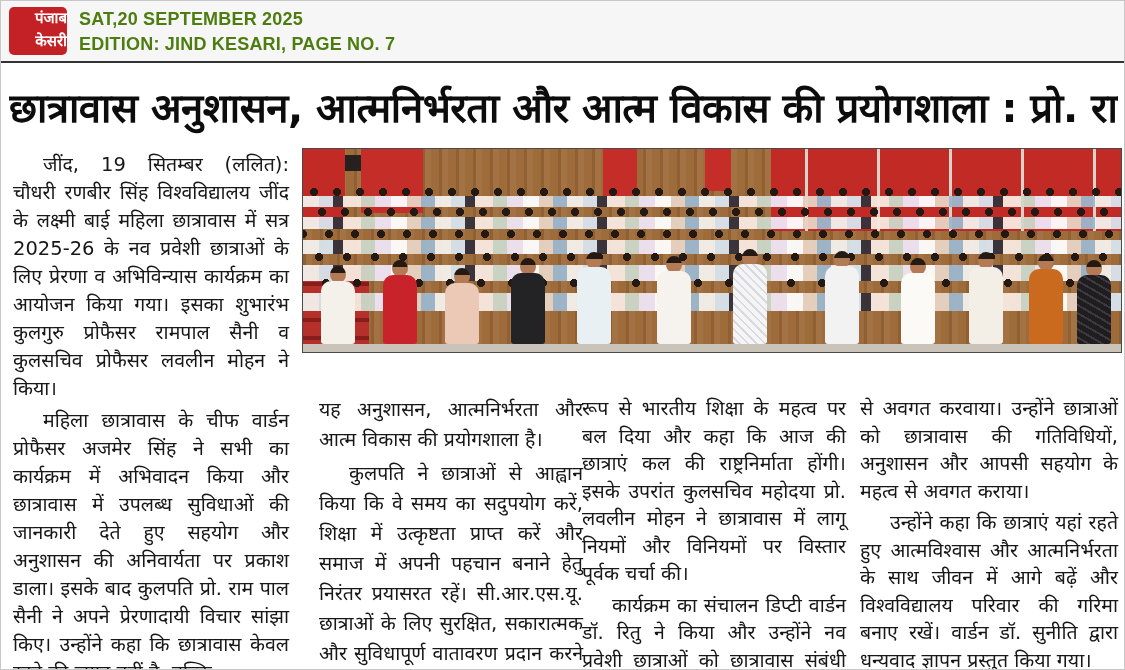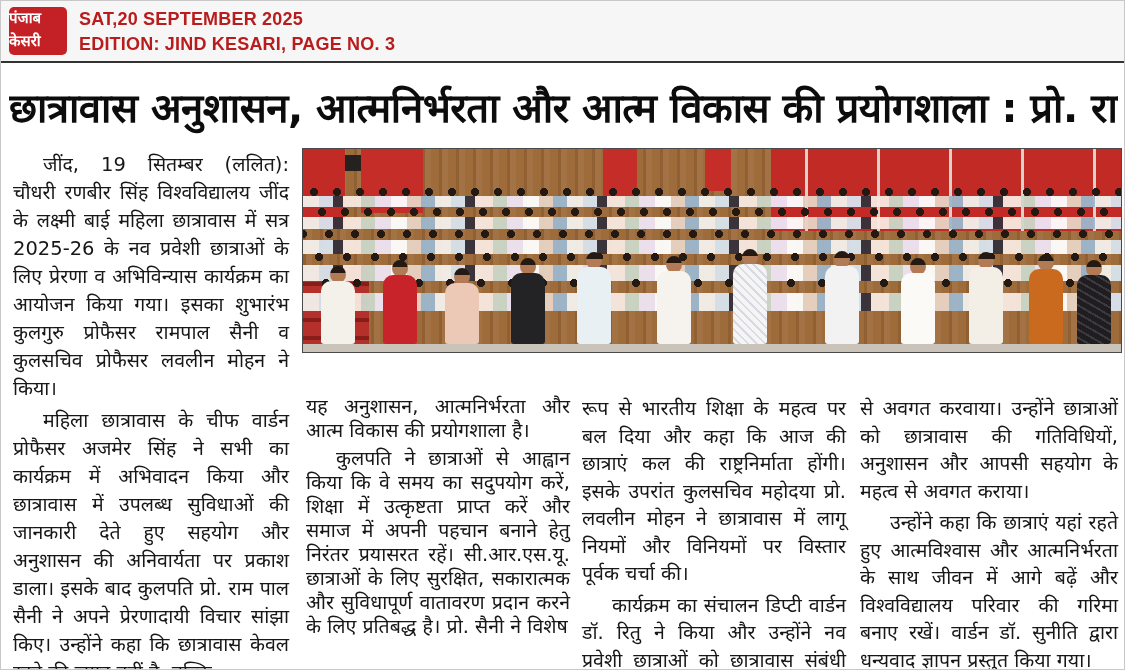--- a/index.html
+++ b/index.html
@@ -8,43 +8,43 @@
     border:1px solid #c8c8c8;box-sizing:border-box;overflow:hidden;
     font-family:"Liberation Sans","DejaVu Sans",sans-serif;color:#111;
   }
   
   .masthead{
     position:absolute;left:0;top:0;width:1125px;height:62px;
     background:#f6f6f6;border-bottom:2px solid #333;box-sizing:border-box;
   }
   .logo{
     position:absolute;left:8px;top:6px;width:58px;height:48px;
-    background:#c42127;border-radius:5px;color:#fff;text-align:left;
+    background:#c42127;border-radius:5px;color:#fff;text-align:right;
     font-weight:bold;font-size:15px;line-height:23px;
     font-family:"DejaVu Sans",sans-serif;
   }
   .mast-text{position:absolute;left:78px;top:6px;}
-  .mast-line{font-size:18px;font-weight:bold;line-height:25px;color:#b91c1c;letter-spacing:.2px;}
+  .mast-line{font-size:18px;font-weight:bold;line-height:25px;color:#4d7c0f;letter-spacing:.2px;}
   
   .headline{
     position:absolute;left:8px;top:78px;width:1109px;height:62px;
     font-size:40px;font-weight:800;color:#0c0c0c;letter-spacing:-.5px;
     white-space:nowrap;overflow:hidden;
     font-family:"DejaVu Sans","Liberation Sans",sans-serif;
   }
   
   .bodycol{
     position:absolute;text-align:justify;
     font-size:19.5px;line-height:28px;color:#171717;
     font-family:"DejaVu Sans",sans-serif;
   }
   .bodycol p{margin:4px;}
   .bodycol p.indent{text-indent:30px;}
   .col1{left:8px;top:146px;width:284px;height:518px;}
-  .col2{left:301px;top:390px;width:272px;height:276px;line-height:24px;}
+  .col2{left:314px;top:390px;width:272px;height:276px;line-height:30px;}
   .col3{left:577px;top:390px;width:272px;height:276px;line-height:27.5px;}
   .col4{left:855px;top:390px;width:266px;height:276px;line-height:27.5px;}
   
   .photo{
     position:absolute;left:301px;top:147px;width:820px;height:205px;
     border:1px solid #4a4a4a;box-sizing:border-box;overflow:hidden;
     background-color:#9e6b3a;
     background-image:repeating-linear-gradient(90deg,rgba(60,30,5,.14) 0 3px,rgba(255,255,255,.05) 3px 9px,rgba(0,0,0,0) 9px 17px);
   }
   .photo *{position:absolute;}
@@ -111,21 +111,21 @@
 
 <div class="page">
 
   <div class="masthead">
     <div class="logo">
       <div>पंजाब</div>
       <div>केसरी</div>
     </div>
     <div class="mast-text">
       <div class="mast-line">SAT,20 SEPTEMBER 2025</div>
-      <div class="mast-line">EDITION: JIND KESARI, PAGE NO. 3</div>
+      <div class="mast-line">EDITION: JIND KESARI, PAGE NO. 7</div>
     </div>
   </div>
 
   <div class="headline">छात्रावास अनुशासन, आत्मनिर्भरता और आत्म विकास की प्रयोगशाला : प्रो. रामपाल सैनी</div>
 
   <div class="bodycol col1">
     <p class="indent">जींद, 19 सितम्बर (ललित): चौधरी रणबीर सिंह विश्वविद्यालय जींद के लक्ष्मी बाई महिला छात्रावास में सत्र 2025-26 के नव प्रवेशी छात्राओं के लिए प्रेरणा व अभिविन्यास कार्यक्रम का आयोजन किया गया। इसका शुभारंभ कुलगुरु प्रोफैसर रामपाल सैनी व कुलसचिव प्रोफैसर लवलीन मोहन ने किया।</p>
     <p class="indent">महिला छात्रावास के चीफ वार्डन प्रोफैसर अजमेर सिंह ने सभी का कार्यक्रम में अभिवादन किया और छात्रावास में उपलब्ध सुविधाओं की जानकारी देते हुए सहयोग और अनुशासन की अनिवार्यता पर प्रकाश डाला। इसके बाद कुलपति प्रो. राम पाल सैनी ने अपने प्रेरणादायी विचार सांझा किए। उन्होंने कहा कि छात्रावास केवल रहने की जगह नहीं है, बल्कि</p>
   </div>
 

